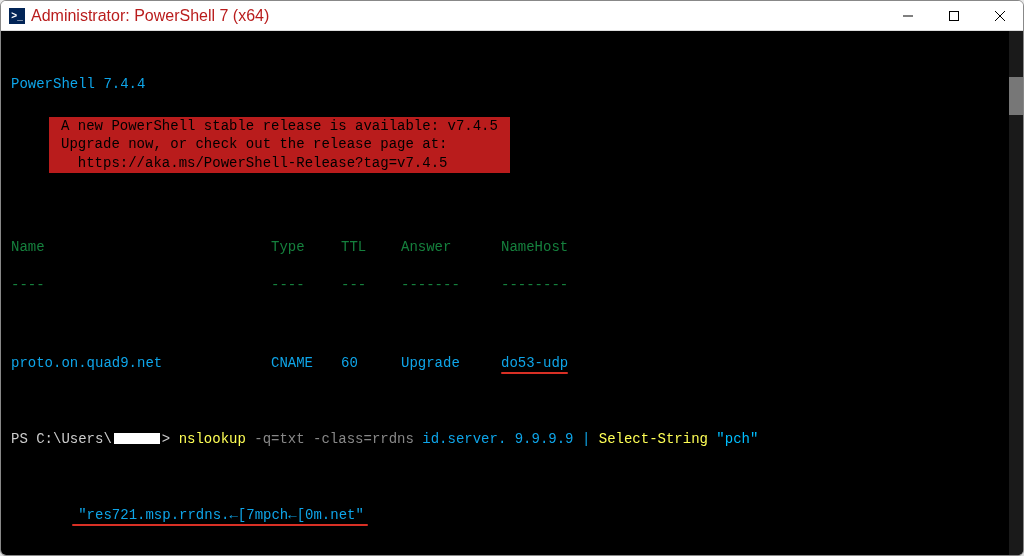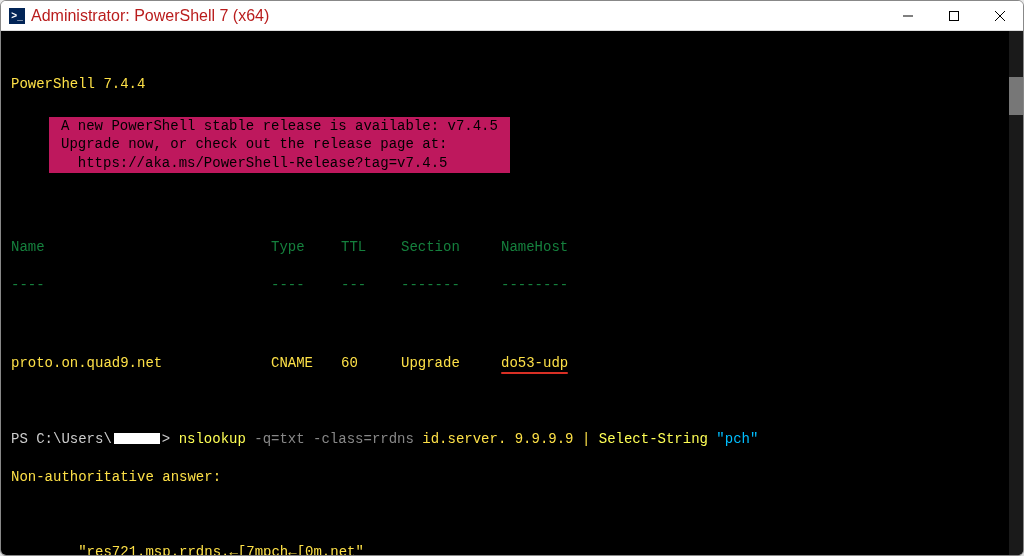--- a/index.html
+++ b/index.html
@@ -84,31 +84,31 @@
     }
     .scrollbar-thumb {
       position: absolute;
       right: 0;
       top: 46px;
       width: 14px;
       height: 38px;
       background: #777;
     }
     .update-box {
-      background: #be185d;
+      background: #b91c1c;
       color: #000;
       display: inline-block;
       padding: 0 4px;
       margin: 4px 0 8px 4px;
     }
     .green { color: #15803d; }
     .yellow { color: #ffff55; }
     .gray { color: #888; }
     .cyan { color: #00bfff; }
-    .white { color: #fde047; }
+    .white { color: #0ea5e9; }
     .promptline { margin-top: 2px; }
     .prompt { color: #ccc; }
     .redact {
       display: inline-block;
       width: 40px;
       height: 11px;
       background: #fff;
       vertical-align: middle;
       margin: 0 2px;
       position: relative;
@@ -163,26 +163,25 @@
     </div>
   </div>
 
   <div class="terminal">
     <div class="row white">PowerShell 7.4.4</div>
     <div class="update-box"><span> A new PowerShell stable release is available: v7.4.5 </span>
 <span> Upgrade now, or check out the release page at: </span>
 <span>   https://aka.ms/PowerShell-Release?tag=v7.4.5 </span></div>
 
 <div class="row">&nbsp;</div>
-<div class="row"><span class="green" style="display:inline-block;width:260px;">Name</span><span class="green" style="display:inline-block;width:70px;">Type</span><span class="green" style="display:inline-block;width:60px;">TTL</span><span class="green" style="display:inline-block;width:100px;">Section</span><span class="green">NameHost</span></div>
+<div class="row"><span class="green" style="display:inline-block;width:260px;">Name</span><span class="green" style="display:inline-block;width:70px;">Type</span><span class="green" style="display:inline-block;width:60px;">TTL</span><span class="green" style="display:inline-block;width:100px;">Answer</span><span class="green">NameHost</span></div>
 <div class="row"><span class="green" style="display:inline-block;width:260px;">----</span><span class="green" style="display:inline-block;width:70px;">----</span><span class="green" style="display:inline-block;width:60px;">---</span><span class="green" style="display:inline-block;width:100px;">-------</span><span class="green">--------</span></div>
 <div class="row"><span class="white" style="display:inline-block;width:260px;margin-top:41px;">proto.on.quad9.net</span><span class="white" style="display:inline-block;width:70px;">CNAME</span><span class="white" style="display:inline-block;width:60px;">60</span><span class="white" style="display:inline-block;width:100px;">Upgrade</span><span class="white underline-red">do53-udp</span></div>
 <div class="row">&nbsp;</div>
 <div class="row"><span class="prompt">PS C:\Users\</span><span class="redact wide"></span><span class="prompt">&gt; </span><span class="yellow">nslookup</span><span class="gray"> -q=txt -class=rrdns</span><span class="white"> id.server. 9.9.9.9 </span><span class="white">|</span><span class="yellow"> Select-String </span><span class="cyan">"pch"</span></div>
-<div class="row white">Non-authoritative answer:</div>
 <div class="row">&nbsp;</div>
 <div class="row"><span>        </span><span class="white underline-red long">"res721.msp.rrdns.←[7mpch←[0m.net"</span></div>
 
 
 
     <div class="scrollbar">
       <div class="scrollbar-thumb"></div>
     </div>
   </div>
 

